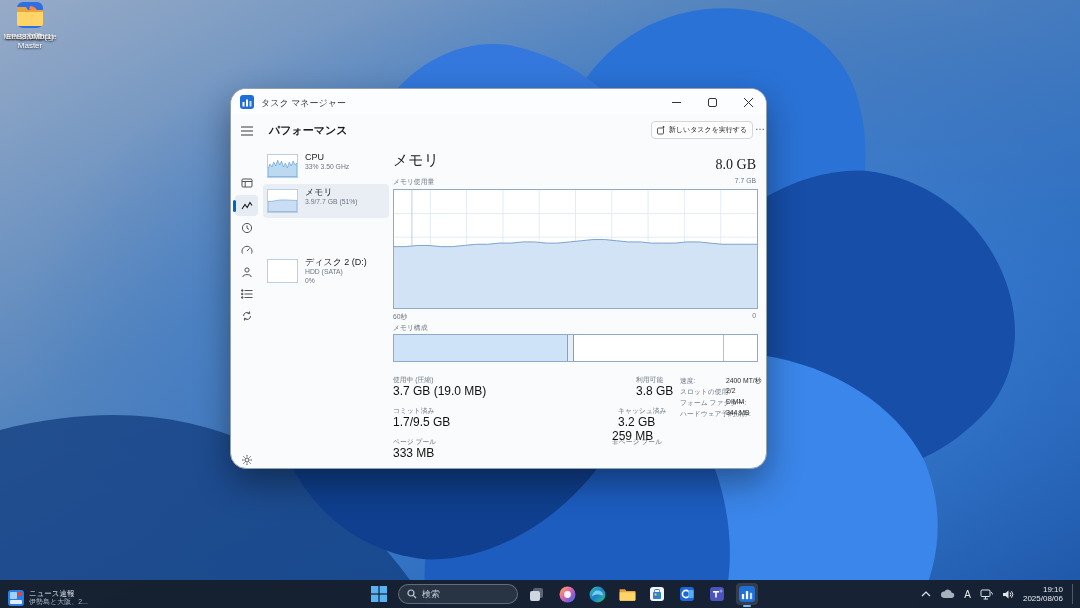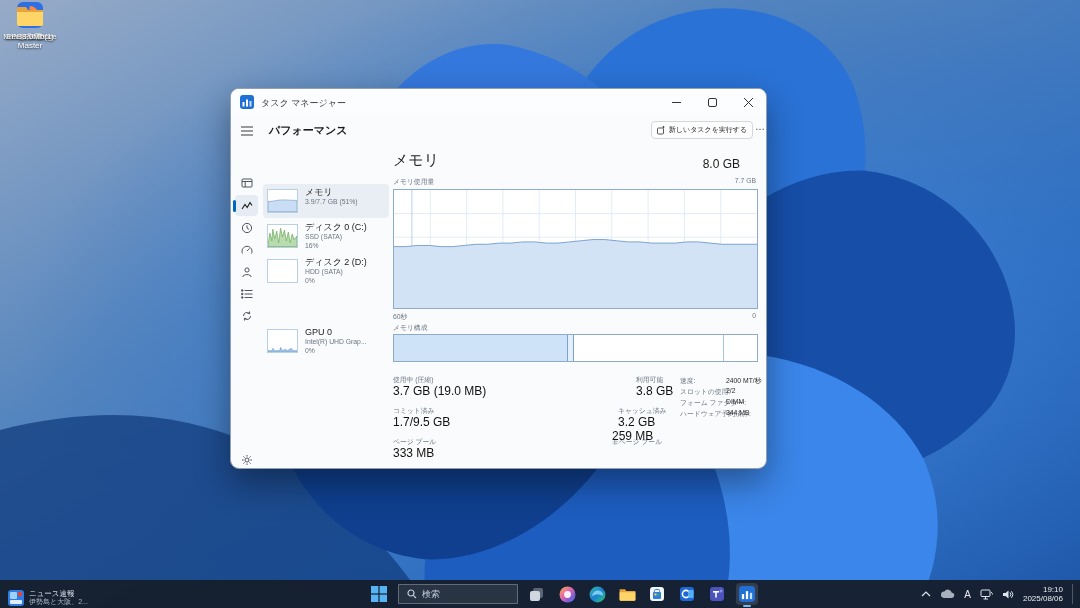--- a/index.html
+++ b/index.html
@@ -7,21 +7,21 @@
   body { position:relative; font-family:"Liberation Sans", sans-serif; background:#2e6ec0; }
   .abs { position:absolute; }
 
   
   .dicon { position:absolute; width:60px; text-align:center; cursor:default; }
   .dicon .glyph { width:30px; height:30px; margin:0 auto 2px; display:flex; align-items:center; justify-content:center; }
   .dicon .lbl { font-size:8px; line-height:9px; color:#fff; text-shadow:0 1px 2px rgba(0,0,0,.75); }
 
   
   #tm { position:absolute; left:230px; top:88px; width:537px; height:381px;
-        background:#fafbfc; border:1px solid #93a0ad; border-radius:9px;
+        background:#fafbfc; border:1px solid #93a0ad; border-radius:16px;
         box-shadow:0 14px 34px rgba(0,0,0,.38); overflow:hidden; }
   #titlebar { position:absolute; left:0; top:0; right:0; height:26px; background:#fbfdfe; }
   #titlebar .ttl { position:absolute; left:30px; top:8px; font-size:9px; color:#3a3a3a; }
   .winbtn { position:absolute; top:0; width:36px; height:26px; display:flex; align-items:center; justify-content:center; color:#333; }
 
   #rail { position:absolute; left:0; top:26px; bottom:0; width:30px; }
   .rail-ic { position:absolute; left:8px; width:15px; height:15px; display:flex; align-items:center; justify-content:center; color:#4e555c; }
   .rail-sel-bg { position:absolute; left:4px; width:23px; height:21px; background:#e6ecf4; border-radius:4px; }
   .rail-sel-bar { position:absolute; left:2px; width:2.5px; height:12px; background:#0067c0; border-radius:2px; }
 
@@ -29,21 +29,21 @@
   .card { position:absolute; left:32px; width:126px; height:34px; border-radius:4px; }
   .card.sel { background:#e9eef5; }
   .card .thumb { position:absolute; left:4px; top:5px; width:31px; height:24px; background:#fff; border:1px solid #b9cfe3; }
   .card .tx { position:absolute; left:42px; top:3px; right:2px; }
   .card .t1 { font-size:9px; color:#1b1b1b; line-height:11px; white-space:nowrap; }
   .card .t2 { font-size:6.8px; color:#6b7682; line-height:8.5px; white-space:nowrap; overflow:hidden; }
 
   
   #main { position:absolute; left:162px; top:26px; right:10px; bottom:0; }
   .m-title { position:absolute; left:0; top:36px; font-size:15px; color:#1b1b1b; }
-  .m-total { position:absolute; right:16px; top:42px; font-size:12px; color:#1b1b1b; }
+  .m-total { position:absolute; right:0; top:42px; font-size:14px; color:#1b1b1b;font-family:Liberation Serif, serif; }
   .m-sub   { font-size:6.8px; color:#6b7682; }
   #chart-box { position:absolute; left:0; top:74px; width:365px; height:120px; background:#fff; border:1px solid #8fabc9; }
   #comp-bar { position:absolute; left:0; top:219px; width:365px; height:28px; background:#fff; border:1px solid #8fabc9; display:flex; }
   .seg { height:100%; }
   .stat-lbl { font-size:6.8px; color:#6b7682; white-space:nowrap; }
   .stat-val { font-size:12px; color:#111; white-space:nowrap; }
   .det-row { position:absolute; left:287px; width:180px; height:11px; }
   .det-row .dl { position:absolute; left:0; font-size:6.8px; color:#6b7682; white-space:nowrap; }
   .det-row .dv { position:absolute; left:46px; font-size:6.8px; color:#2a2a2a; white-space:nowrap; }
 
@@ -53,21 +53,21 @@
              background:#fdfdfd; display:flex; align-items:center; justify-content:center; gap:3px;
              font-size:7px; color:#1b1b1b; white-space:nowrap; }
   #morebtn { position:absolute; left:524px; top:32px; font-size:10px; color:#444; }
 
   
   #taskbar { position:absolute; left:0; bottom:0; width:1080px; height:28px; background:rgba(22,32,46,.97);
              display:flex; align-items:center; }
   .tb-ic { width:22px; height:22px; border-radius:4px; display:flex; align-items:center; justify-content:center; position:relative; }
   .tb-active { background:rgba(255,255,255,.12); }
   .tb-active::after { content:""; position:absolute; bottom:-2px; left:7px; width:8px; height:2.5px; border-radius:2px; background:#7ab8f0; }
-  #search-pill { width:120px; height:20px; border-radius:1px; background:rgba(255,255,255,.08);
+  #search-pill { width:120px; height:20px; border-radius:10px; background:rgba(255,255,255,.08);
                  border:1px solid rgba(255,255,255,.28); display:flex; align-items:center; padding:0 8px; gap:5px; }
   #search-pill input { background:transparent; border:none; outline:none; width:80px; font-size:9px; color:#cfd7e2;
                        font-family:"Liberation Sans", sans-serif; }
   #search-pill input::placeholder { color:#c2cbd8; }
   .tray-txt { font-size:8px; color:#e6ebf2; line-height:9px; text-align:right; }
 </style>
 </head>
 <body>
 
 <svg class="abs" width="1080" height="608" viewBox="0 0 1080 608" style="left:0;top:0">
@@ -248,54 +248,43 @@
         </svg>
       </div>
     <div class="rail-ic" style="top:337px">
         <svg width="12" height="12" viewBox="0 0 12 12" fill="none" stroke="#4e555c" stroke-width="1">
           <circle cx="6" cy="6" r="2"></circle>
           <path d="M6,1 V2.6 M6,9.4 V11 M1,6 H2.6 M9.4,6 H11 M2.4,2.4 L3.6,3.6 M8.4,8.4 L9.6,9.6 M9.6,2.4 L8.4,3.6 M3.6,8.4 L2.4,9.6"></path>
         </svg>
       </div>
   </div>
 
+  <div class="card" style="top:60px">
+    <div class="thumb"><svg width="29" height="22" viewBox="0 0 30 22">
+          <path d="M0,14 L2,9 L4,12 L6,7 L8,11 L10,5 L12,10 L14,6 L16,12 L18,8 L20,13 L22,7 L24,11 L26,6 L28,10 L30,8 L30,22 L0,22 Z" fill="#bcd9f2" stroke="#5b9bd5" stroke-width="0.7"></path>
+        </svg></div>
+    <div class="tx">
+        <div class="t1">CPU</div>
+        <div class="t2">33% 3.50 GHz</div>
+      </div>
+  </div>
   <div class="card sel" style="top:95px">
     <div class="thumb"><svg width="29" height="22" viewBox="0 0 30 22">
           <path d="M0,11.5 C5,11.5 8,10.5 12,10 C18,9.6 24,10.4 30,10.4 L30,22 L0,22 Z" fill="#c9def4" stroke="#7aa0c8" stroke-width="0.7"></path>
         </svg></div>
     <div class="tx">
         <div class="t1">メモリ</div>
         <div class="t2">3.9/7.7 GB (51%)</div>
       </div>
   </div>
-  <div class="card" style="top:130px">
-    <div class="thumb"><svg width="29" height="22" viewBox="0 0 30 22">
-          <path d="M0,20 L2,8 L4,16 L5,4 L7,14 L9,6 L11,18 L13,3 L15,12 L17,5 L19,16 L21,7 L23,18 L25,9 L27,15 L30,11 L30,22 L0,22 Z" fill="#b9dcae" stroke="#6aa85a" stroke-width="0.7"></path>
-        </svg></div>
-    <div class="tx">
-        <div class="t1">ディスク 0 (C:)</div>
-        <div class="t2">SSD (SATA)</div>
-        <div class="t2">16%</div>
-      </div>
-  </div>
   <div class="card" style="top:165px">
     <div class="thumb"></div>
     <div class="tx">
         <div class="t1">ディスク 2 (D:)</div>
         <div class="t2">HDD (SATA)</div>
-        <div class="t2">0%</div>
-      </div>
-  </div>
-  <div class="card" style="top:235px">
-    <div class="thumb"><svg width="29" height="22" viewBox="0 0 30 22">
-          <path d="M0,21 L4,21 L5,18.5 L7,21 L12,21 L13,17.5 L15,21 L18,19.5 L20,21 L24,18.5 L26,21 L30,21 L30,22 L0,22 Z" fill="#9cc3e8" stroke="#6b9bd2" stroke-width="0.6"></path>
-        </svg></div>
-    <div class="tx">
-        <div class="t1">GPU 0</div>
-        <div class="t2">Intel(R) UHD Grap...</div>
         <div class="t2">0%</div>
       </div>
   </div>
 
   <div id="main">
     <div class="m-title">メモリ</div>
     <div class="m-total">8.0 GB</div>
     <div class="m-sub abs" style="left:0;top:62px">メモリ使用量</div>
     <div class="m-sub abs" style="right:0;top:62px">7.7 GB</div>
 

